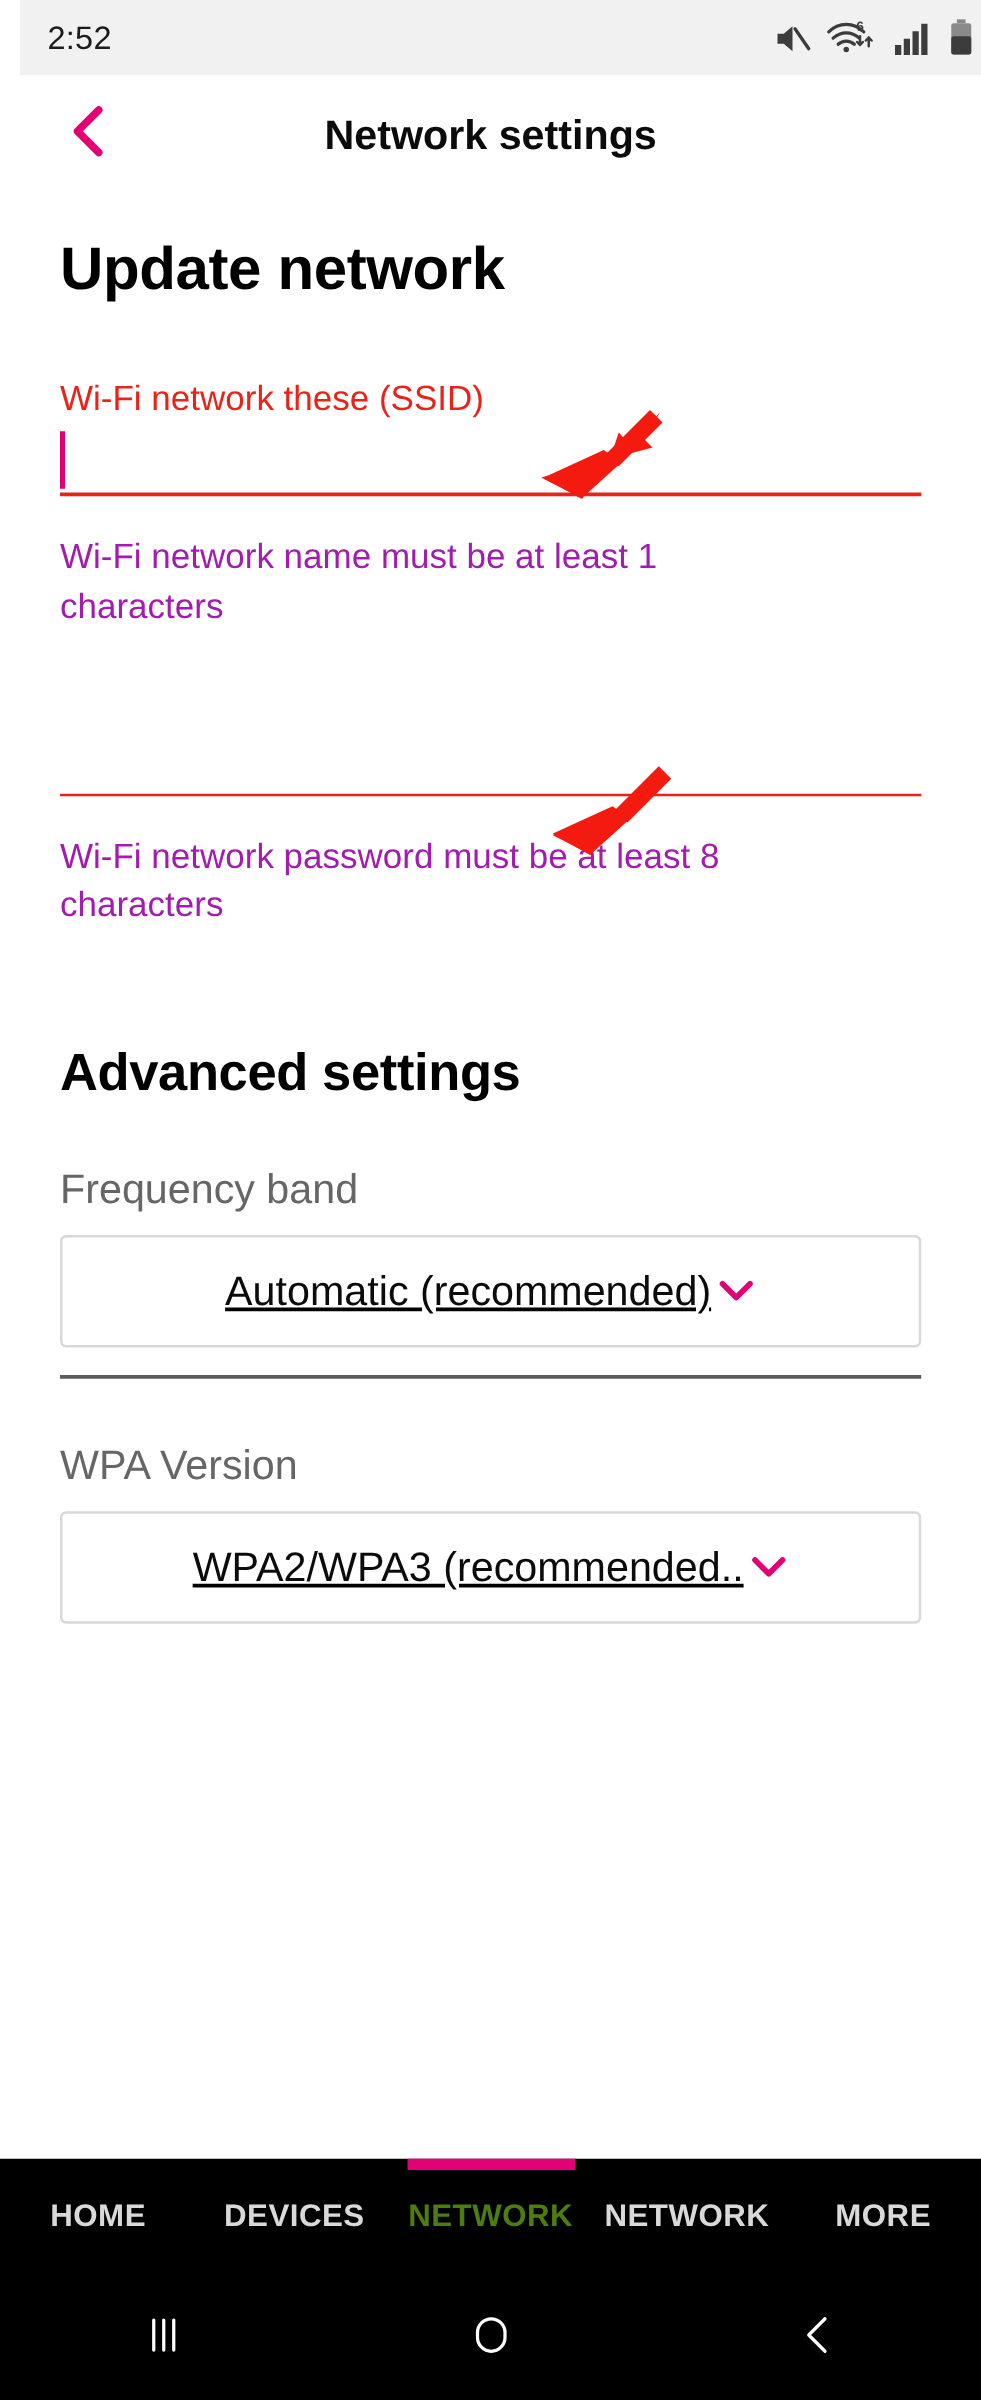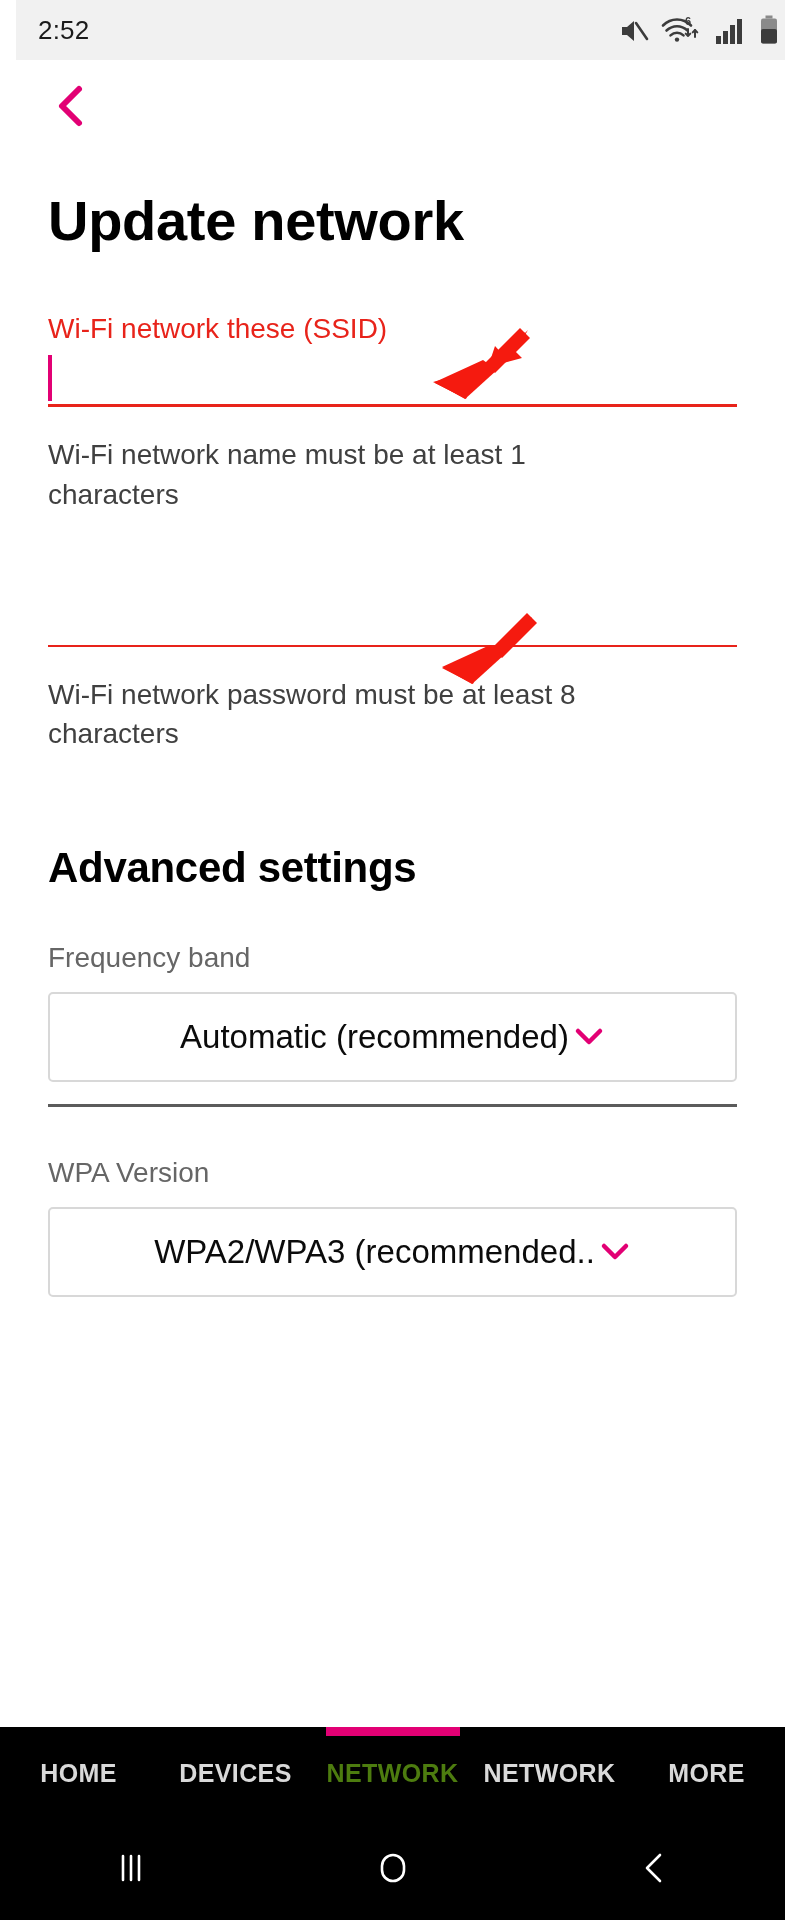--- a/index.html
+++ b/index.html
@@ -32,57 +32,57 @@
   }
   .page-title{
     width:100%; text-align:center; font-size:33px; font-weight:700; color:#0b0b0b;
   }
 
   
   .content{ position:absolute; top:155px; left:0; width:785px; }
   .pad{ padding:0 48px; }
 
   .h1{
-    font-size:56px; font-weight:700; color:#000; letter-spacing:-.3px;
+    font-size:48px; font-weight:700; color:#000; letter-spacing:-.3px;
     margin-top:33px;
   }
 
   .field-group{ margin-top:60px; }
   .field-label{
     font-size:28px; color:#e8231a; font-weight:400; margin-bottom:4px;
   }
   .field-line{
     position:relative; height:58px; border-bottom:3px solid #e8231a;
   }
   .caret{
     position:absolute; left:0; top:6px; width:4px; height:46px; background:#e20074;
   }
   .field-error{
-    font-size:28px; color:#404040; line-height:1.42; margin-top:28px;
+    font-size:28px; color:#a21caf; line-height:1.42; margin-top:28px;
     max-width:560px; font-weight:400;
   }
   .field-error.wide{ max-width:620px; }
 
   .pw-group{ margin-top:74px; }
   .pw-line{ height:58px; border-bottom:2px solid #e8231a; }
 
   .h2{
     font-size:42px; font-weight:700; color:#000; margin-top:90px; letter-spacing:-.3px;
   }
   .link-pink{
     display:block; font-size:36px; font-weight:700; color:#e20074; margin-top:24px;
   }
 
   .sel-label{
-    font-size:28px; color:#666; margin-top:50px; font-weight:400;
+    font-size:33px; color:#666; margin-top:50px; font-weight:400;
   }
   .select-box{
     margin-top:18px; height:90px; border:2px solid #d8d8d8; border-radius:5px;
     background:#fff; display:flex; align-items:center; justify-content:center;
-    position:relative; padding:0 16px; overflow:hidden;
+    position:relative; padding:0 16px; overflow:hidden;text-decoration:underline;
   }
   .select-text{
     font-size:33px; color:#0b0b0b; white-space:nowrap;
   }
   .chev{ margin-left:4px; flex:0 0 auto; display:flex; align-items:center; }
   .divider{
     height:3px; background:#5b5b5b; margin-top:22px;
   }
 
   
@@ -159,20 +159,21 @@
   </div>
 
   <div class="titlebar">
     <div class="back-btn">
       <span>
         <svg width="34" height="44" viewBox="0 0 34 44">
           <path d="M26 5L9 22l17 17" stroke="#e20074" stroke-width="6" fill="none" stroke-linecap="round" stroke-linejoin="round"></path>
         </svg>
       </span>
     </div>
+    <div class="page-title">Network settings</div>
   </div>
 
   <div class="content">
     <div class="pad">
 
       <div class="h1">Update network</div>
 
       <div class="field-group">
         <div class="field-label">Wi-Fi network these (SSID)</div>
         <div class="field-line">

